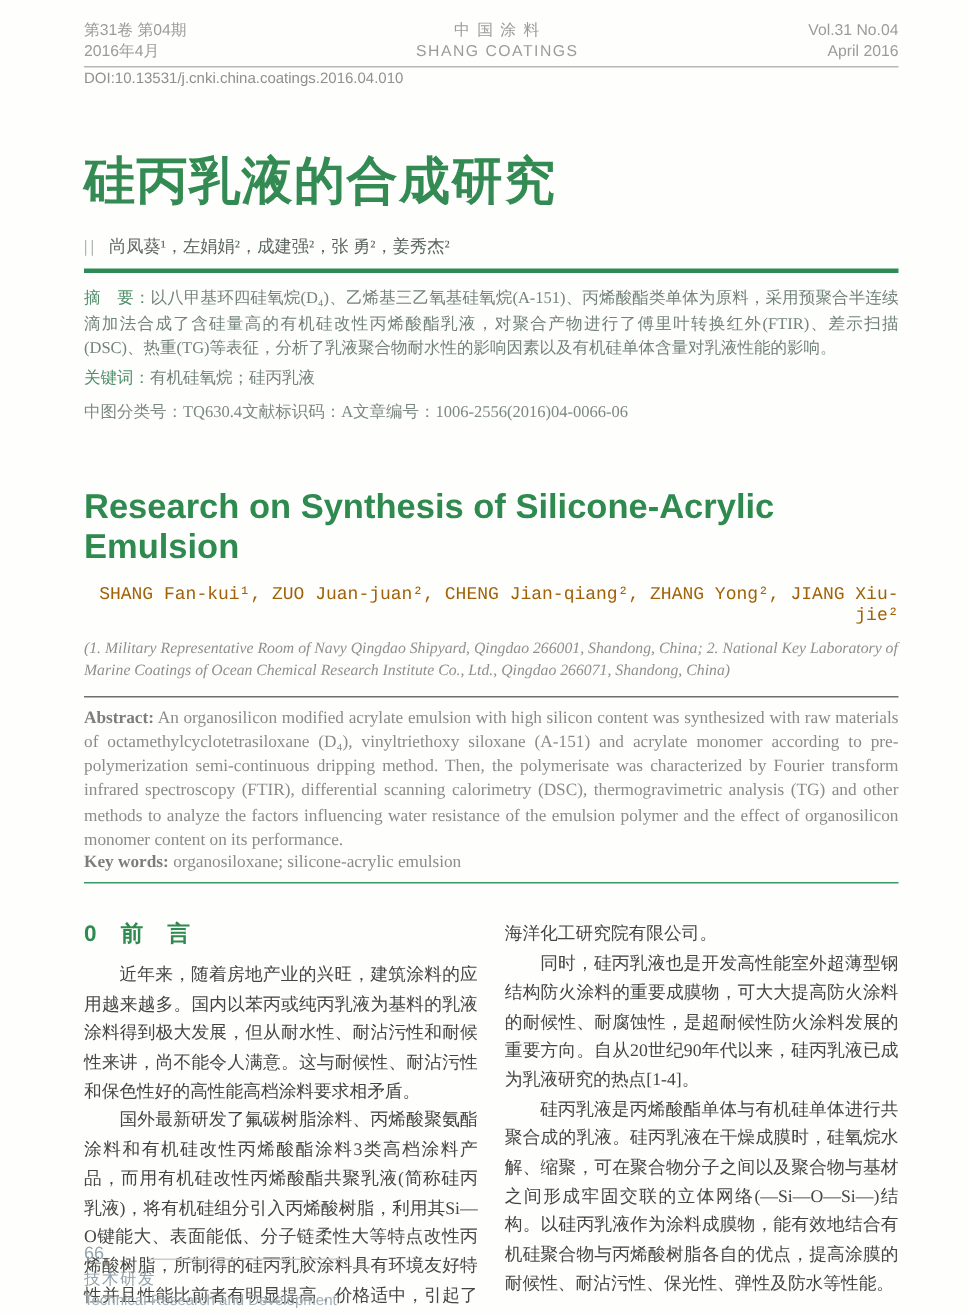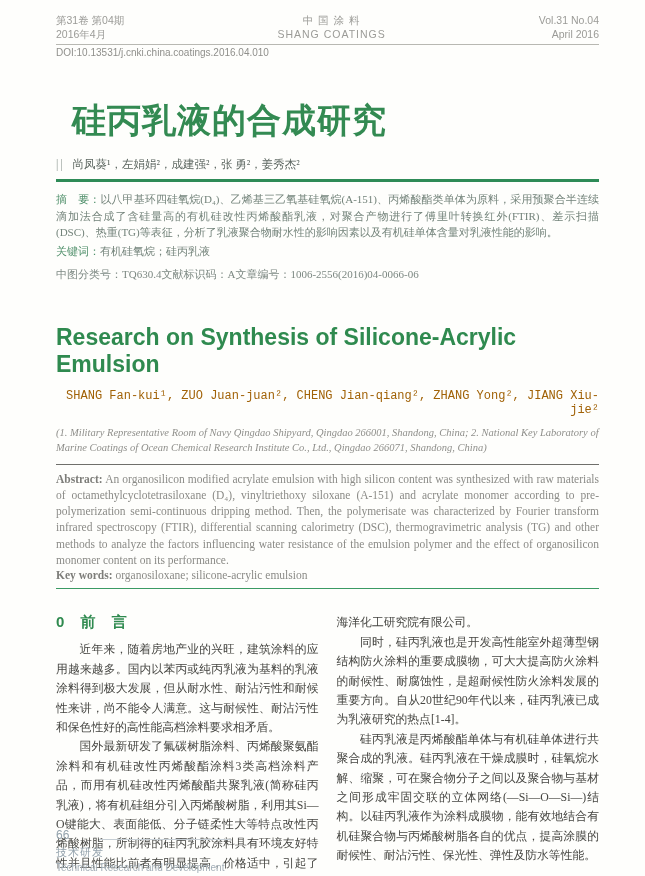--- a/index.html
+++ b/index.html
@@ -81,21 +81,21 @@
       <div>SHANG COATINGS</div>
     </div>
     <div class="hr">
       <div>Vol.31 No.04</div>
       <div>April 2016</div>
     </div>
   </div>
   <hr class="header-rule">
   <div class="doi">DOI:10.13531/j.cnki.china.coatings.2016.04.010</div>
 
-  <h1 class="title-zh" style="margin:40px 0 0 16px;">硅丙乳液的合成研究</h1>
+  <h1 class="title-zh" style="margin:40px 0 0 0;">硅丙乳液的合成研究</h1>
 
   <div class="authors-zh">
     <span class="marker">||</span><span>尚凤葵¹，左娟娟²，成建强²，张 勇²，姜秀杰²</span>
   </div>
 
   <div class="green-rule"></div>
 
   <div class="abs-zh">
     <span class="lbl">摘　要：</span><span>以八甲基环四硅氧烷(D₄)、乙烯基三乙氧基硅氧烷(A-151)、丙烯酸酯类单体为原料，采用预聚合半连续滴加法合成了含硅量高的有机硅改性丙烯酸酯乳液，对聚合产物进行了傅里叶转换红外(FTIR)、差示扫描(DSC)、热重(TG)等表征，分析了乳液聚合物耐水性的影响因素以及有机硅单体含量对乳液性能的影响。</span>
   </div>

